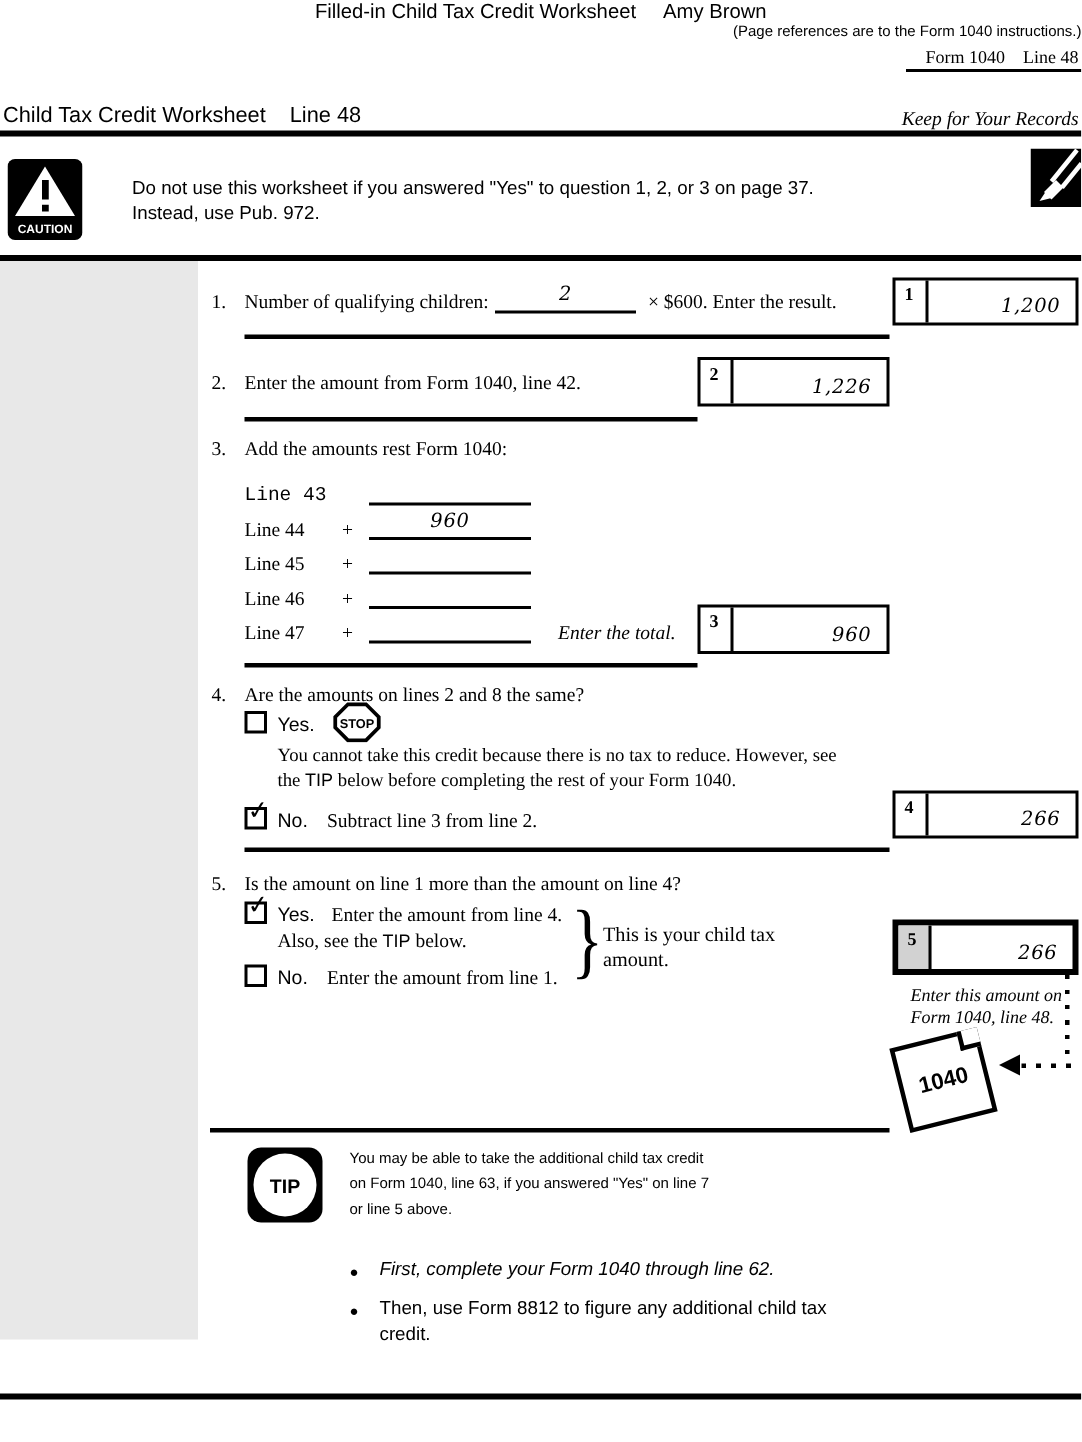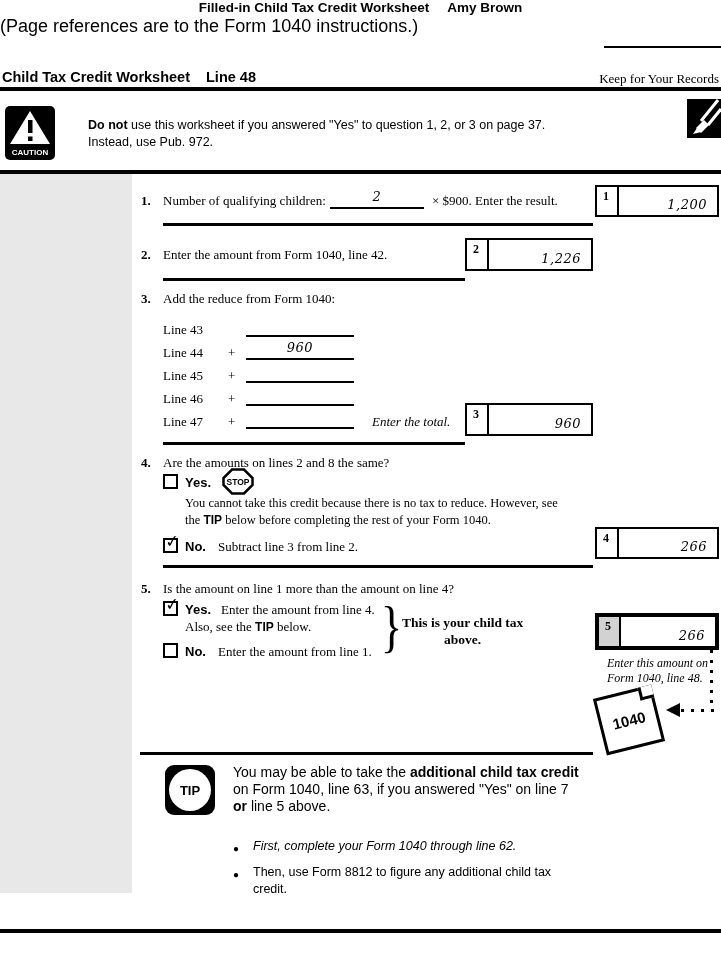--- a/index.html
+++ b/index.html
@@ -4,21 +4,21 @@
 <style>
   * { margin:0; padding:0; box-sizing:border-box; }
   html,body { background:#fff; }
   .page { position:relative; width:721px; height:961px; background:#fff; color:#000;
           font-family:"Liberation Serif", serif; overflow:hidden; }
   .abs { position:absolute; }
   .sans { font-family:"Liberation Sans", sans-serif; }
   .serif { font-family:"Liberation Serif", serif; }
   .hand { font-family:"DejaVu Serif", serif; font-style:italic; font-size:13px; letter-spacing:.5px; }
   .rule { position:absolute; background:#000; }
-  .b { font-weight:bold; }
+  .b { font-weight:normal; }
   .body-text { font-size:13px; }
   .small-serif { font-size:12.5px; }
 
   .amount-box { position:absolute; border:2px solid #000; background:#fff; display:flex; }
   .amount-box.thick { border-width:4px; }
   .abox-label { width:22px; border-right:2px solid #000; font-family:"Liberation Serif",serif;
                 font-weight:bold; font-size:12px; padding:2px 0 0 6px; }
   .abox-label.shaded { background:#d2d2d2; }
   .abox-value { flex:1; display:flex; align-items:flex-end; justify-content:flex-end;
                 padding:0 10px 3px 0;border-radius:11px; }
@@ -56,28 +56,31 @@
   .bullet-row .bullet { width:20px; font-size:10px; padding-top:2px; }
 </style>
 </head>
 <body>
 
 <div class="page">
 
   <div class="abs sans b" style="left:0;top:1;width:721px;text-align:center;font-size:13.5px;">
     <span>Filled-in Child Tax Credit Worksheet</span><span style="margin-left:18px;">Amy Brown</span>
   </div>
-  <div class="abs sans" style="left:0;top:16px;width:627px;text-align:left;font-size:18px;">(Page references are to the Form 1040 instructions.)</div>
-
+  <div class="abs sans" style="left:0;top:16px;width:721px;text-align:right;font-size:10px;">(Page references are to the Form 1040 instructions.)</div>
+
+  <div class="abs serif" style="left:500px;top:31px;width:219px;text-align:right;font-size:12px;">
+    <span>Form 1040</span><span style="margin-left:12px;">Line 48</span>
+  </div>
   <div class="rule" style="left:604px;top:46px;width:117px;height:2px;"></div>
 
   <div class="abs sans b" style="left:2px;top:69px;font-size:14.5px;">
     <span>Child Tax Credit Worksheet</span><span style="margin-left:16px;">Line 48</span>
   </div>
-  <div class="abs serif" style="right:2px;top:71px;font-size:13px;">Keep for Your Records</div>
+  <div class="abs serif" style="right:2px;top:71px;font-size:13px;font-style:italic;">Keep for Your Records</div>
 
   <div class="rule" style="left:0;top:87px;width:721px;height:4px;"></div>
 
   <svg class="abs" style="left:5px;top:106px;" width="50" height="54" viewBox="0 0 50 54">
     <rect x="0" y="0" width="50" height="54" rx="5" fill="#000"></rect>
     <polygon points="25,5 45,38 5,38" fill="#fff"></polygon>
     <rect x="23" y="14" width="4.5" height="13" fill="#000"></rect>
     <rect x="23" y="30.5" width="4.5" height="4.5" fill="#000"></rect>
     <text x="25" y="49" text-anchor="middle" fill="#fff" font-family="Liberation Sans, sans-serif" font-weight="bold" font-size="8">CAUTION</text>
   </svg>
@@ -94,39 +97,39 @@
   </svg>
 
   <div class="rule" style="left:0;top:170px;width:721px;height:4px;"></div>
 
   <div class="abs" style="left:0;top:174px;width:132px;height:719px;background:#e8e8e8;"></div>
 
   <div class="abs serif b body-text" style="left:141px;top:193px;">1.</div>
   <div class="abs serif body-text" style="left:163px;top:193px;">Number of qualifying children:</div>
   <div class="fill-line" style="left:330px;top:207px;width:94px;"></div>
   <div class="fill-value hand" style="left:330px;top:189px;width:94px;">2</div>
-  <div class="abs serif body-text" style="left:432px;top:193px;">× $900. Enter the result.</div>
+  <div class="abs serif body-text" style="left:432px;top:193px;">× $600. Enter the result.</div>
   <div class="amount-box" style="left:595px;top:185px;width:124px;height:32px;">
     <div class="abox-label">1</div>
     <div class="abox-value hand">1,200</div>
   </div>
   <div class="rule" style="left:163px;top:223px;width:430px;height:3px;"></div>
 
   <div class="abs serif b body-text" style="left:141px;top:247px;">2.</div>
   <div class="abs serif body-text" style="left:163px;top:247px;">Enter the amount from Form 1040, line 42.</div>
   <div class="amount-box" style="left:465px;top:238px;width:128px;height:33px;">
     <div class="abox-label">2</div>
     <div class="abox-value hand">1,226</div>
   </div>
   <div class="rule" style="left:163px;top:278px;width:302px;height:3px;"></div>
 
   <div class="abs serif b body-text" style="left:141px;top:291px;">3.</div>
-  <div class="abs serif body-text" style="left:163px;top:291px;">Add the reduce from Form 1040:</div>
-
-  <div class="abs serif body-text" style="left:163px;top:322px;">Line 43</div>
+  <div class="abs serif body-text" style="left:163px;top:291px;">Add the amounts rest Form 1040:</div>
+
+  <div class="abs serif body-text" style="left:163px;top:322px;font-family:Liberation Mono, monospace;">Line 43</div>
   <div class="abs serif body-text" style="left:228px;top:322px;"></div>
   <div class="fill-line" style="left:246px;top:335px;width:108px;"></div>
   <div class="fill-value hand" style="left:246px;top:318px;width:108px;"></div>
 
   <div class="abs serif body-text" style="left:163px;top:345px;">Line 44</div>
   <div class="abs serif body-text" style="left:228px;top:345px;">+</div>
   <div class="fill-line" style="left:246px;top:358px;width:108px;"></div>
   <div class="fill-value hand" style="left:246px;top:340px;width:108px;">960</div>
 
   <div class="abs serif body-text" style="left:163px;top:368px;">Line 45</div>
@@ -190,23 +193,23 @@
     <span>Also, see the</span> <span class="sans b" style="font-size:12px;">TIP</span> <span>below.</span>
   </div>
 
   <div class="checkbox" style="left:163px;top:643px;">
     <span class="checkmark"></span>
   </div>
   <div class="abs sans b" style="left:185px;top:644px;font-size:13px;">No.</div>
   <div class="abs serif body-text" style="left:218px;top:644px;">Enter the amount from line 1.</div>
 
   <div class="brace" style="left:378px;top:594px;">}</div>
-  <div class="abs serif b" style="left:402px;top:614px;font-size:13.5px;line-height:17px;text-align:center;">
+  <div class="abs serif b" style="left:402px;top:614px;font-size:13.5px;line-height:17px;">
     <div>This is your child tax</div>
-    <div>above.</div>
+    <div>amount.</div>
   </div>
 
   <div class="amount-box thick" style="left:595px;top:613px;width:124px;height:37px;">
     <div class="abox-label shaded">5</div>
     <div class="abox-value hand">266</div>
   </div>
   <div class="abs serif" style="left:597px;top:656px;font-size:12px;font-style:italic;line-height:15px;margin-left:10px;">
     <div>Enter this amount on</div>
     <div>Form 1040, line 48.</div>
   </div>
@@ -218,21 +221,21 @@
   <div class="doc1040" style="left:599px;top:691px;">
     <div class="fold"></div>
     <span class="doc-text">1040</span>
   </div>
 
   <div class="rule" style="left:140px;top:752px;width:453px;height:3px;"></div>
 
   <div class="tip-icon" style="left:165px;top:765px;">
     <div class="tip-circle">TIP</div>
   </div>
-  <div class="abs sans" style="left:233px;top:764px;width:350px;font-size:14px;line-height:17px;">
+  <div class="abs sans" style="left:233px;top:764px;width:350px;font-size:10px;line-height:17px;">
     <div><span>You may be able to take the</span> <span class="b">additional child tax credit</span></div>
     <div><span>on Form 1040, line 63, if you answered "Yes" on line 7</span></div>
     <div><span class="b">or</span> <span>line 5 above.</span></div>
   </div>
 
   <div class="bullet-row" style="left:233px;top:838px;width:345px;">
     <span class="bullet">●</span>
     <div style="width:320px;font-style:italic;">First, complete your Form 1040 through line 62.</div>
   </div>
   <div class="bullet-row" style="left:233px;top:864px;width:345px;">

